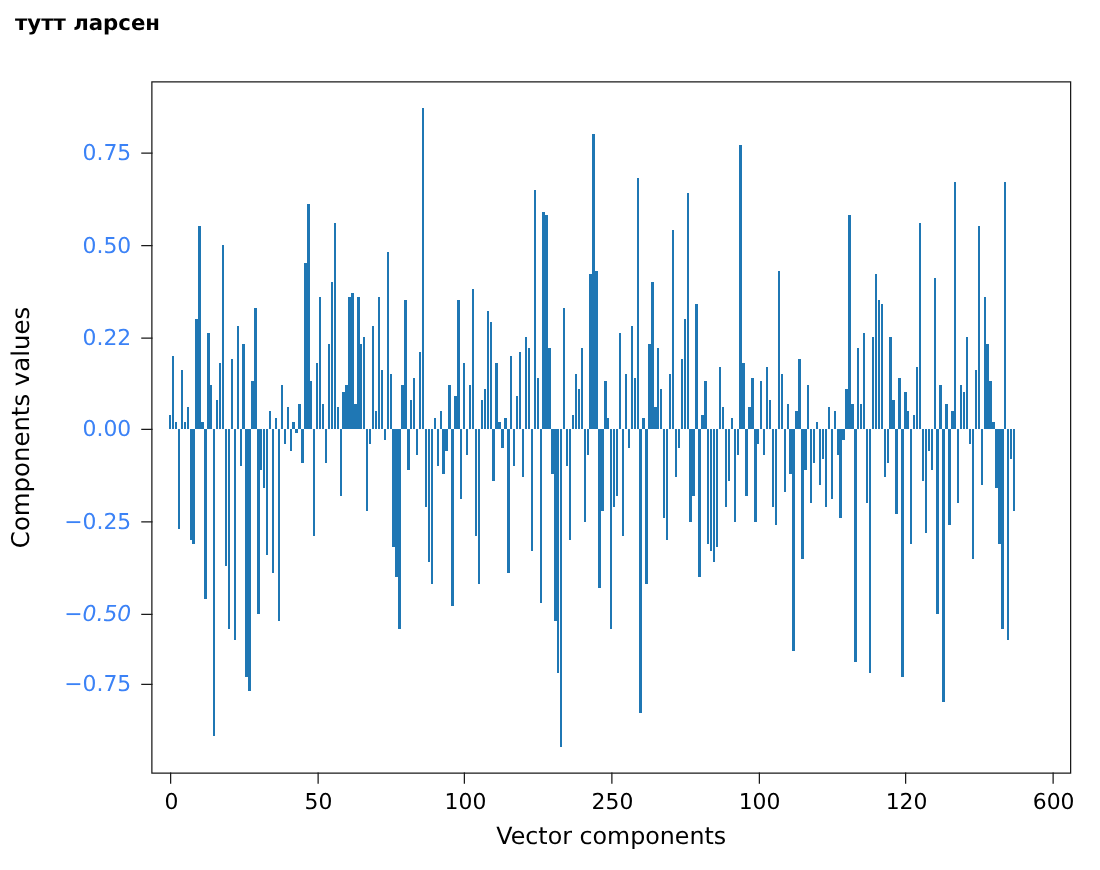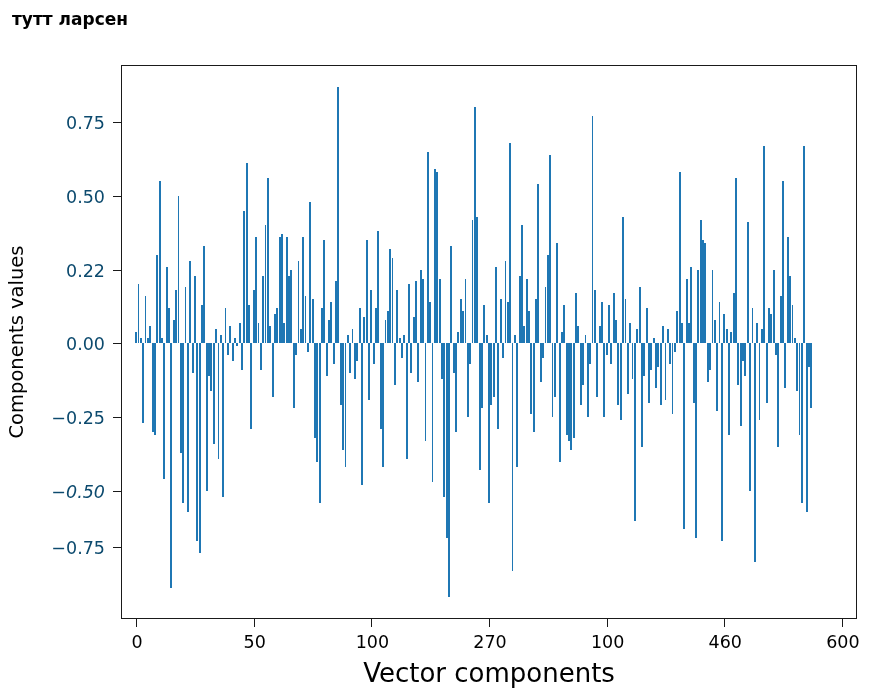--- a/index.html
+++ b/index.html
@@ -70,21 +70,21 @@
   }
   .ytick-label {
     position: absolute;
     right: 100%;
     top: 50%;
     transform: translateY(-50%);
     margin-right: 8px;
     white-space: nowrap;
     font-family: "DejaVu Sans", sans-serif;
     font-size: 17.5px;
-    color: #0c4a6e;
+    color: #3b82f6;
   }
   #ylabel {
     position: absolute;
     left: 4px;
     top: 65px;
     width: 554px;
     height: 26px;
     transform-origin: 0 0;
     transform: rotate(-90deg) translate(-554px, 0);
     text-align: center;
@@ -113,21 +113,21 @@
     font-size: 17.5px;
     color: #000000;
   }
   #xlabel {
     position: absolute;
     left: 121px;
     top: 658px;
     width: 736px;
     text-align: center;
     font-family: "DejaVu Sans", sans-serif;
-    font-size: 26px;
+    font-size: 19px;
     color: #000000;
   }
 </style>
 </head>
 <body>
 
 <div id="figure">
 
   <div id="title-block">
     <span class="title-line">тутт ларсен</span>
@@ -452,27 +452,27 @@
       <div class="xtick" style="left: 14.12px;">
         <span class="xtick-label">0</span>
       </div>
       <div class="xtick" style="left: 131.74px;">
         <span class="xtick-label">50</span>
       </div>
       <div class="xtick" style="left: 249.37px;">
         <span class="xtick-label">100</span>
       </div>
       <div class="xtick" style="left: 367px;">
-        <span class="xtick-label">270</span>
+        <span class="xtick-label">250</span>
       </div>
       <div class="xtick" style="left: 484.63px;">
         <span class="xtick-label">100</span>
       </div>
       <div class="xtick" style="left: 602.26px;">
-        <span class="xtick-label">460</span>
+        <span class="xtick-label">120</span>
       </div>
       <div class="xtick" style="left: 719.88px;">
         <span class="xtick-label">600</span>
       </div>
     </div>
 
   <div id="xlabel">Vector components</div>
 
 </div>
 

